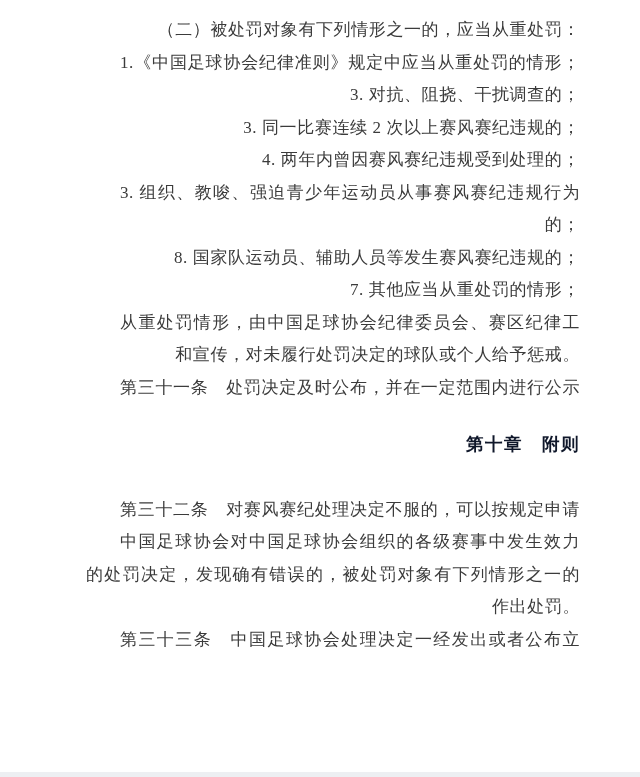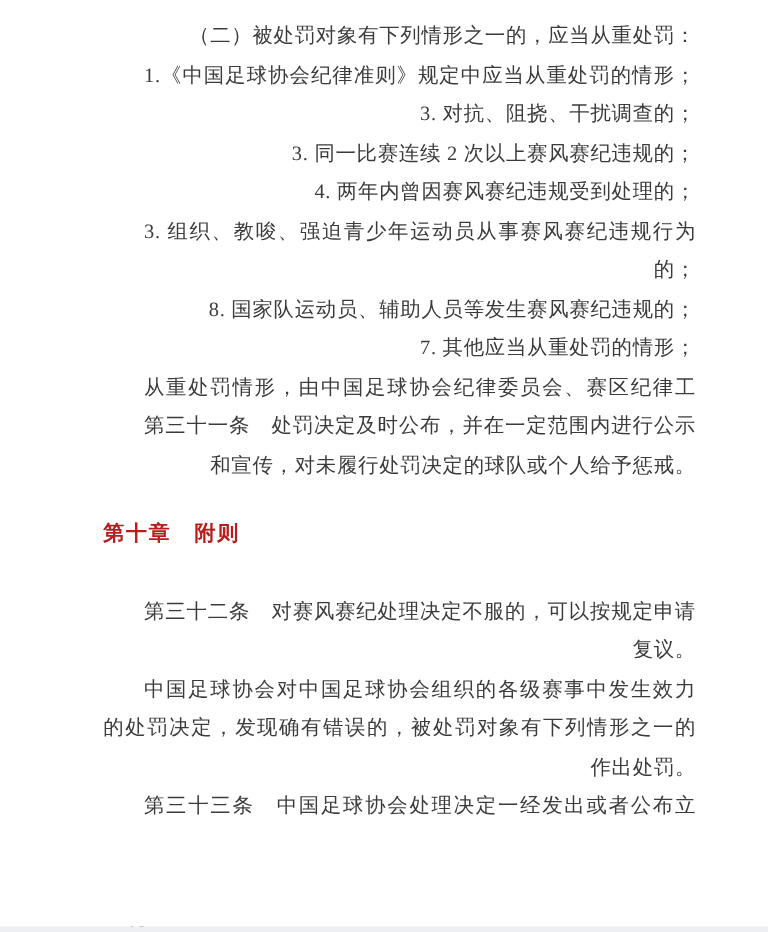--- a/index.html
+++ b/index.html
@@ -23,23 +23,23 @@
     text-align: right;
     min-height: 32.5px;
   }
   .line.indent { text-indent: 2em; }
   .line.fill {
     text-align: justify;
     text-align-last: justify;
     font-family: Liberation Serif, serif;
   }
   .heading {
-    text-align: left;
+    text-align: right;
     font-weight: bold;
-    color: #b91c1c;
+    color: #0f172a;
     font-size: 17.5px;
     letter-spacing: 1.5px;
     margin-top: 24px;
     margin-bottom: 33px;
     min-height: 32.5px;
   }
   .page-number {
     position: absolute;
     left: 85px; top: 768px;
     font-size: 15px;
@@ -61,25 +61,24 @@
     <div class="line indent">（二）被处罚对象有下列情形之一的，应当从重处罚：</div>
     <div class="line indent fill">1.《中国足球协会纪律准则》规定中应当从重处罚的情形；</div>
     <div class="line indent">3. 对抗、阻挠、干扰调查的；</div>
     <div class="line indent">3. 同一比赛连续 2 次以上赛风赛纪违规的；</div>
     <div class="line indent">4. 两年内曾因赛风赛纪违规受到处理的；</div>
     <div class="line indent fill">3. 组织、教唆、强迫青少年运动员从事赛风赛纪违规行为</div>
     <div class="line">的；</div>
     <div class="line indent">8. 国家队运动员、辅助人员等发生赛风赛纪违规的；</div>
     <div class="line indent">7. 其他应当从重处罚的情形；</div>
     <div class="line indent fill">从重处罚情形，由中国足球协会纪律委员会、赛区纪律工</div>
+    <div class="line">和宣传，对未履行处罚决定的球队或个人给予惩戒。</div>
     <div class="line indent fill">第三十一条　处罚决定及时公布，并在一定范围内进行公示</div>
-    <div class="line">和宣传，对未履行处罚决定的球队或个人给予惩戒。</div>
     <div class="heading">第十章　附则</div>
     <div class="line indent fill">第三十二条　对赛风赛纪处理决定不服的，可以按规定申请</div>
-    <div class="line">复议。</div>
     <div class="line indent fill">中国足球协会对中国足球协会组织的各级赛事中发生效力</div>
     <div class="line fill">的处罚决定，发现确有错误的，被处罚对象有下列情形之一的</div>
     <div class="line">作出处罚。</div>
     <div class="line indent fill">第三十三条　中国足球协会处理决定一经发出或者公布立</div>
   </div>
 
 <div class="page-number">— 10 —</div>
 
 <div class="bottom-strip"></div>
 

